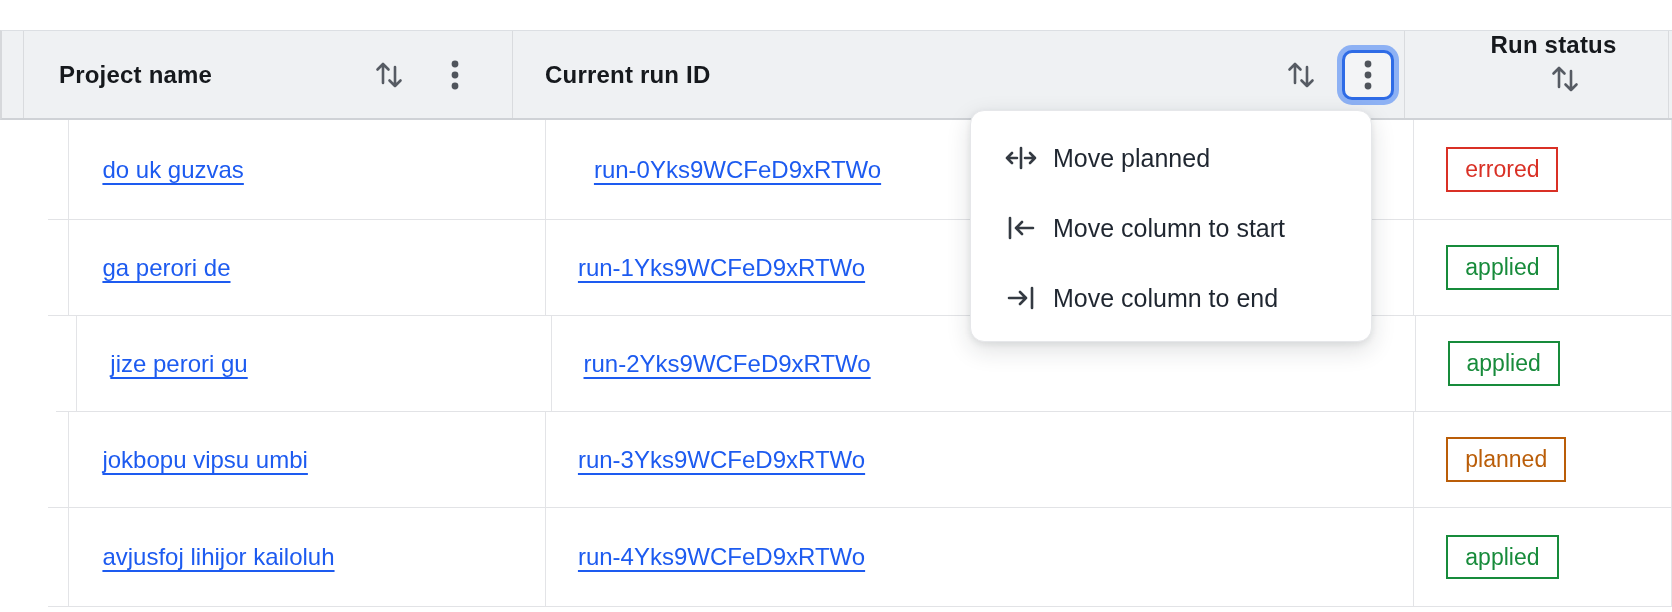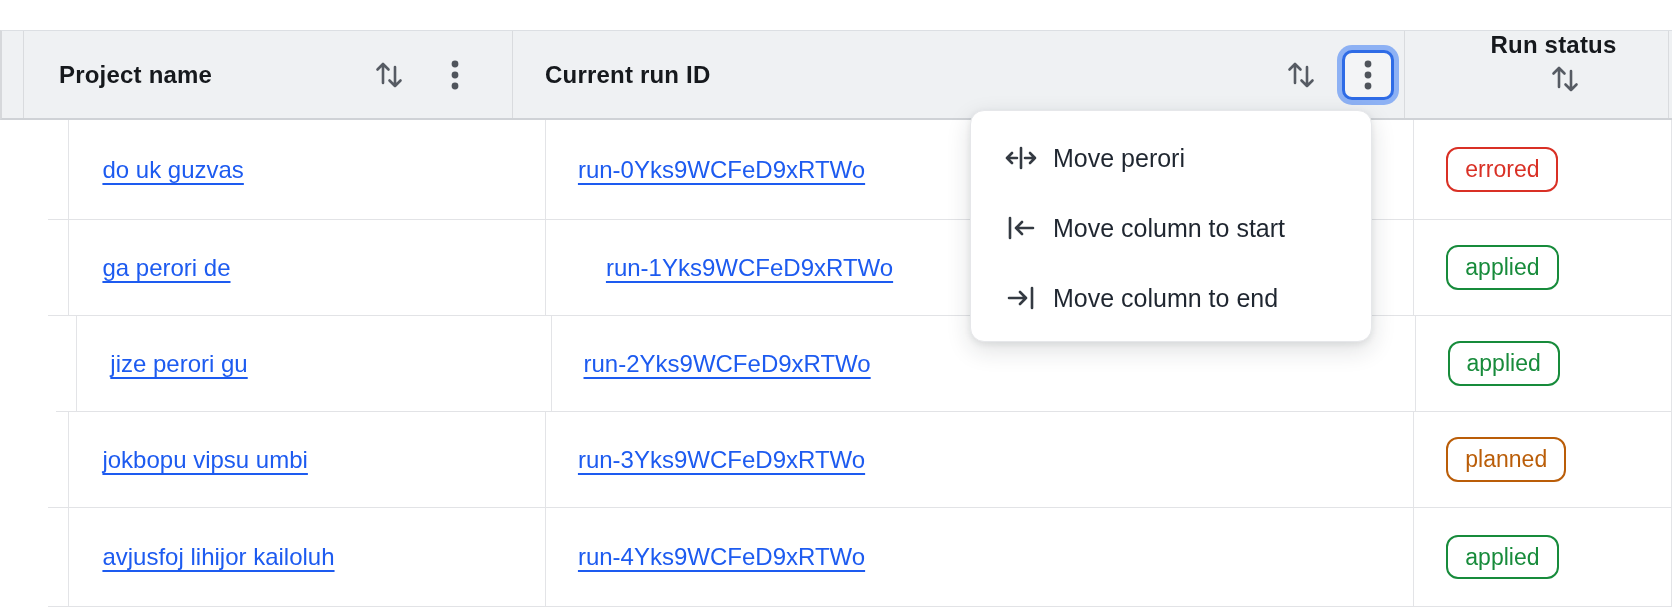--- a/index.html
+++ b/index.html
@@ -92,21 +92,21 @@
     text-decoration-thickness: 2px;
     cursor: pointer;
   }
 
   .badge {
     display: inline-block;
     font-size: 23px;
     line-height: 1.25;
     padding: 6px 17px;
     border: 2px solid currentColor;
-    border-radius: 12px;
+    border-radius: 0;
     background: #ffffff;
     white-space: nowrap;
   }
 
   
   .menu {
     position: absolute;
     left: 970px; top: 110px;
     width: 402px; height: 232px;
     background: #ffffff;
@@ -206,35 +206,35 @@
   </div>
 
   <div class="tbody">
 
     <div class="tr r1">
       <div class="col-gutter"></div>
       <div class="col-project">
         <a class="cell-link" style="color: rgb(29, 91, 240);">do uk guzvas</a>
       </div>
       <div class="col-runid">
-        <a class="cell-link" style="color: rgb(29, 91, 240);">run-0Yks9WCFeD9xRTWo</a>
+        <a class="cell-link" style="color: rgb(29, 91, 240); margin-left: 16px;">run-0Yks9WCFeD9xRTWo</a>
       </div>
       <div class="col-status">
         <span class="badge" style="color: rgb(217, 48, 37); border-color: rgb(217, 48, 37);">errored</span>
       </div>
       <div class="col-extra"></div>
     </div>
 
     <div class="tr r2">
       <div class="col-gutter"></div>
       <div class="col-project">
         <a class="cell-link" style="color: rgb(29, 91, 240);">ga perori de</a>
       </div>
       <div class="col-runid">
-        <a class="cell-link" style="color: rgb(29, 91, 240); margin-left: 28px;">run-1Yks9WCFeD9xRTWo</a>
+        <a class="cell-link" style="color: rgb(29, 91, 240);">run-1Yks9WCFeD9xRTWo</a>
       </div>
       <div class="col-status">
         <span class="badge" style="color: rgb(23, 139, 59); border-color: rgb(23, 139, 59);">applied</span>
       </div>
       <div class="col-extra"></div>
     </div>
 
     <div class="tr r3">
       <div class="col-gutter"></div>
       <div class="col-project">
@@ -284,21 +284,21 @@
     <div class="menu-item" role="menuitem">
       <span class="mi-icon">
         <svg width="34" height="34" viewBox="0 0 34 34">
           <g fill="none" stroke="#343a42" stroke-width="2.6" stroke-linecap="round" stroke-linejoin="round">
             <path d="M17 7 V27"></path>
             <path d="M13 17 H3 M8 12 L3 17 L8 22"></path>
             <path d="M21 17 H31 M26 12 L31 17 L26 22"></path>
           </g>
         </svg>
       </span>
-      <span>Move perori</span>
+      <span>Move planned</span>
     </div>
 
     <div class="menu-item" role="menuitem">
       <span class="mi-icon">
         <svg width="34" height="34" viewBox="0 0 34 34">
           <g fill="none" stroke="#343a42" stroke-width="2.6" stroke-linecap="round" stroke-linejoin="round">
             <path d="M6 7 V27"></path>
             <path d="M29 17 H12 M18 11 L12 17 L18 23"></path>
           </g>
         </svg>

